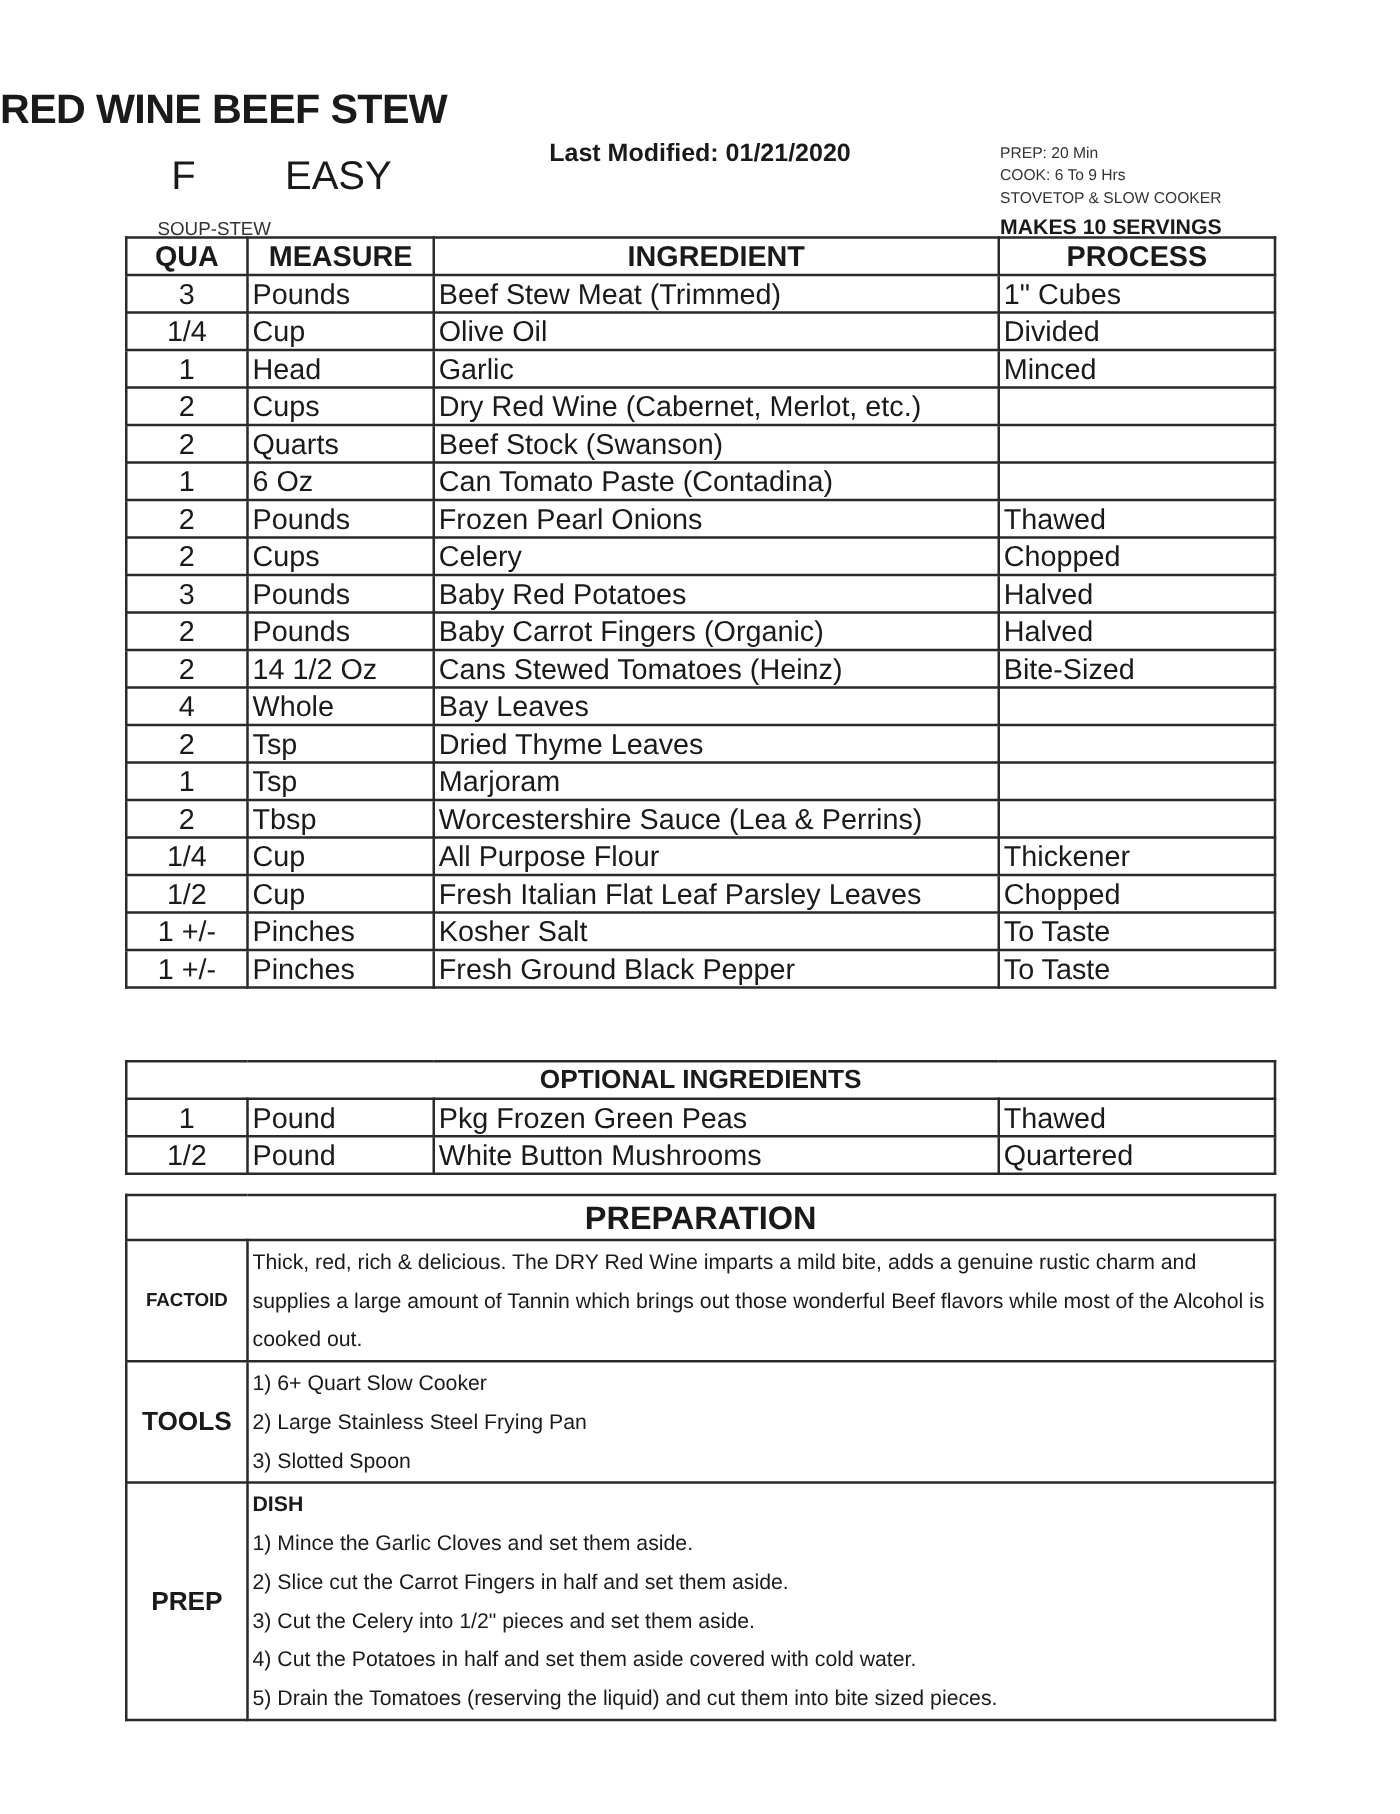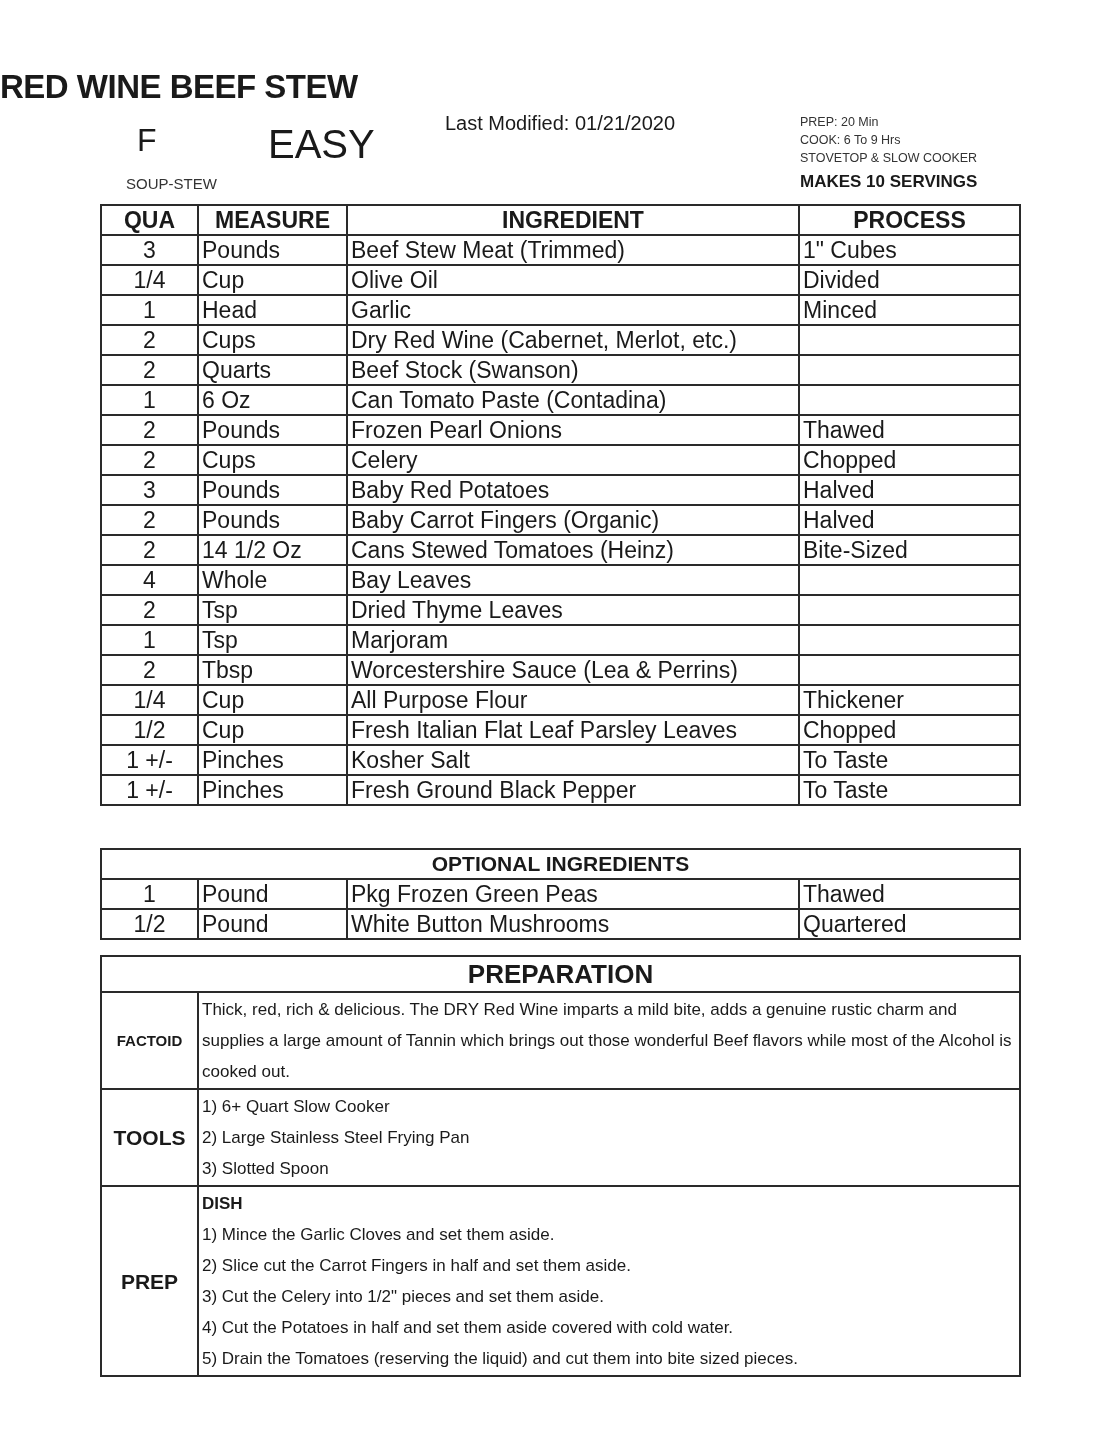--- a/index.html
+++ b/index.html
@@ -1,32 +1,32 @@
 <!DOCTYPE html>
 <html><head>
 <meta charset="utf-8">
 <style>
   html, body { margin:0; padding:0; background:#ffffff; }
   body { width:1120px; height:1451px; position:relative; overflow:hidden;
          font-family:"Liberation Sans", sans-serif; color:#1a1a1a; }
   .abs { position:absolute; }
   #title { left:0; width:1120px; top:68px; font-size:33px; font-weight:bold; letter-spacing:-0.5px; }
-  #modified { left:0; width:1120px; top:112px; text-align:center; font-size:20px; }
+  #modified { left:0; width:1120px; top:112px; text-align:center; font-size:20px;font-weight:bold; }
   #grade { left:137px; top:122px; font-size:32px; }
-  #difficulty { left:228px; top:122px; font-size:40px;margin-left:40px; }
+  #difficulty { left:228px; top:122px; font-size:32px; }
   #timing { left:800px; width:216px; top:113px; text-align:left; font-size:12.5px; line-height:18px; color:#333; }
   #category { left:103px; top:175px; font-size:15px; color:#333;margin-left:23px; }
   #servings { left:800px; width:216px; top:172px; text-align:left; font-size:17px; font-weight:bold; }
 
   table { border-collapse:collapse; position:absolute; left:100px; width:919px; table-layout:fixed; }
   td, th { border:2px solid #2a2a2a; padding:0 3px; height:28px; font-size:23px; font-weight:normal; white-space:nowrap; overflow:hidden; }
   th { font-weight:bold; text-align:center; font-size:23px; }
   td.q { text-align:center; }
   col.c1 { width:97px; } col.c2 { width:149px; } col.c3 { width:452px; } col.c4 { width:221px; }
-  #ing-table { top:204px; }
+  #ing-table { top:189px; }
   #opt-table { top:848px; }
   #opt-table th { font-size:21px; }
   #prep-table { top:955px; }
   #prep-table th { font-size:26px; height:34px; }
   #prep-table td { font-size:17px; white-space:normal; vertical-align:middle; height:auto; padding:1px 3px; line-height:31px; }
   #prep-table td.lbl { text-align:center; font-weight:bold; }
   .lbl-factoid { font-size:15px !important; }
   .lbl-big { font-size:21px !important; }
   .line { display:block; }
 </style>

